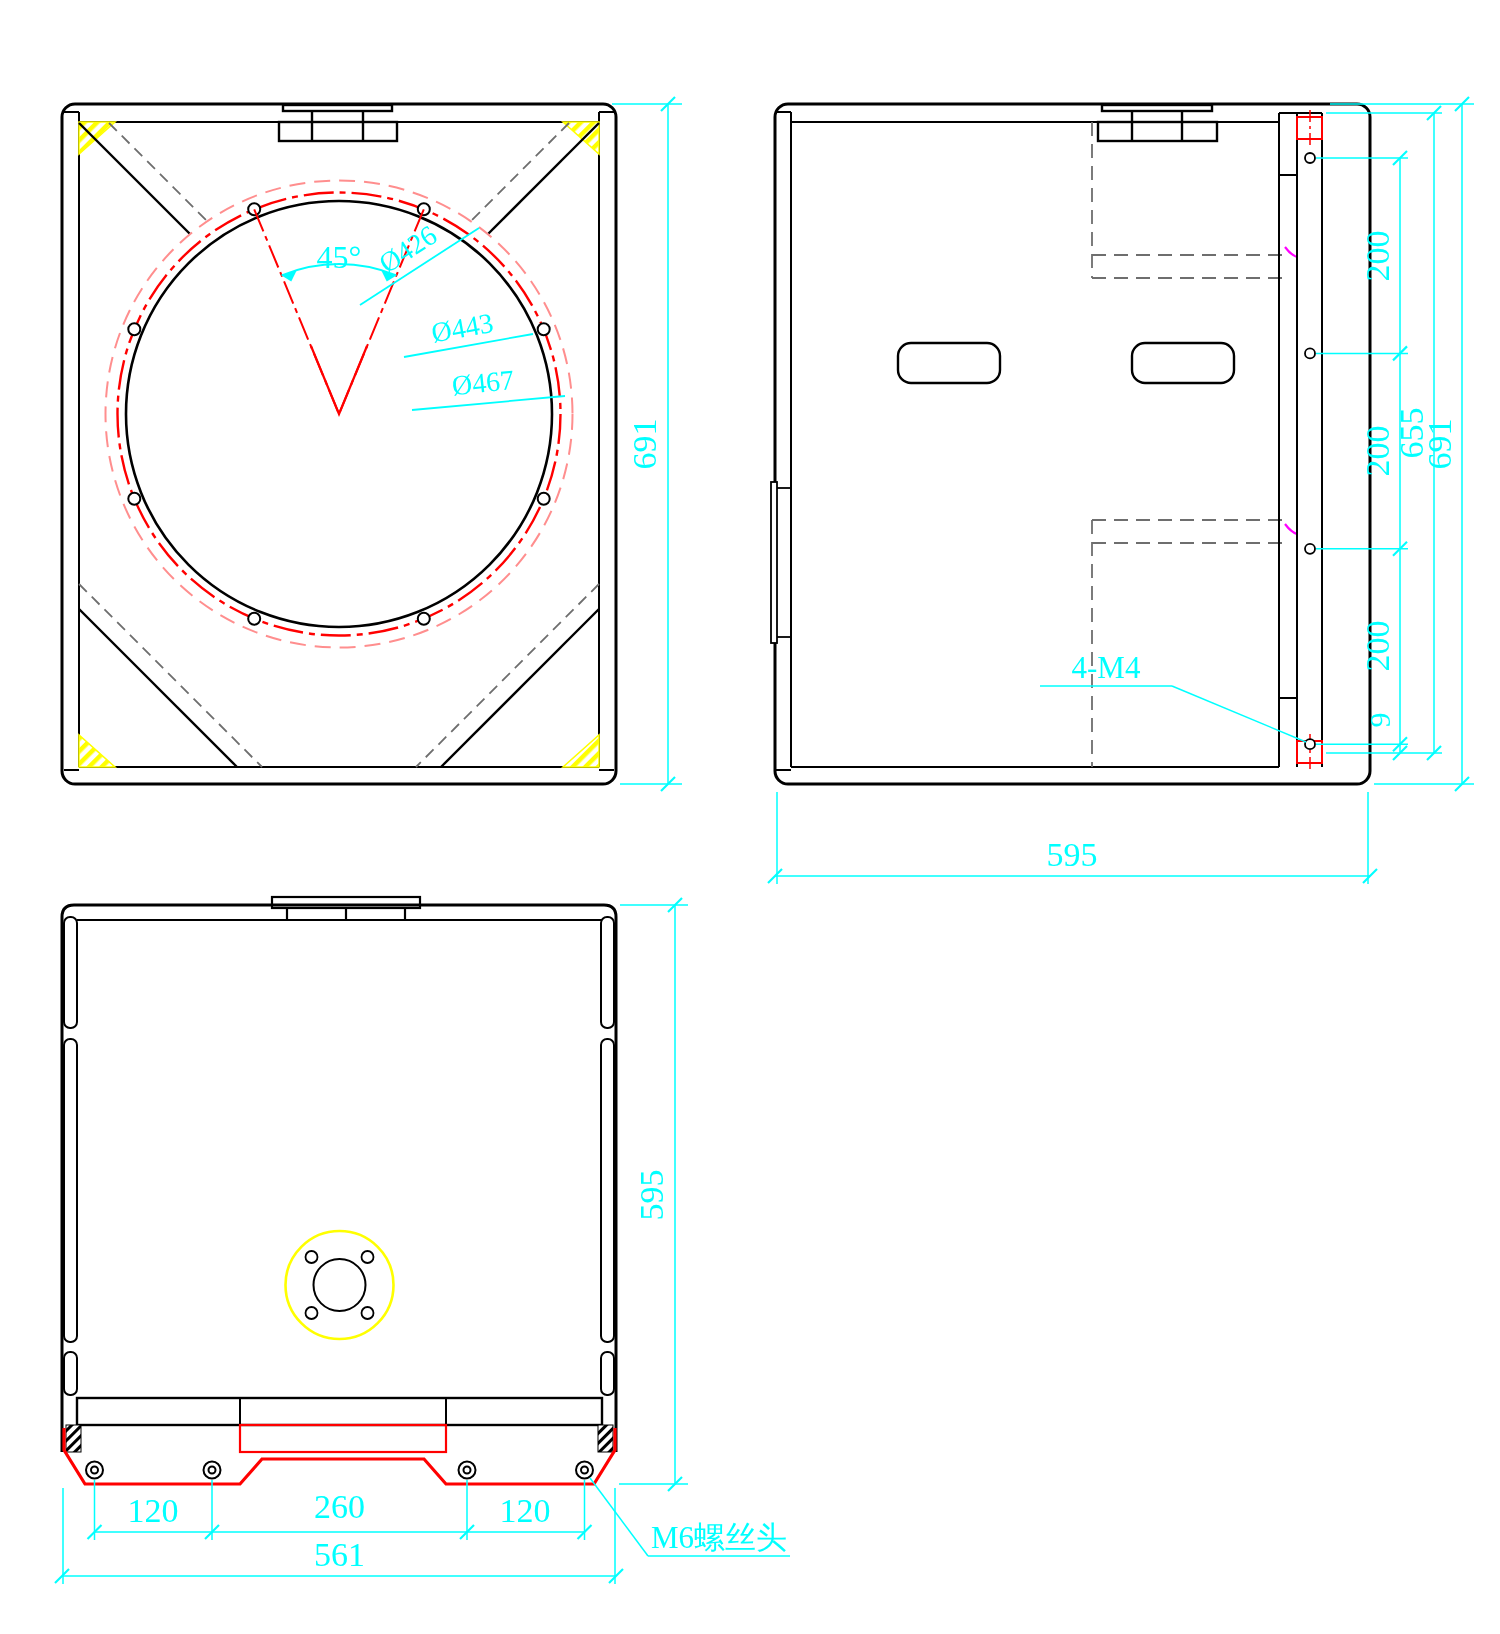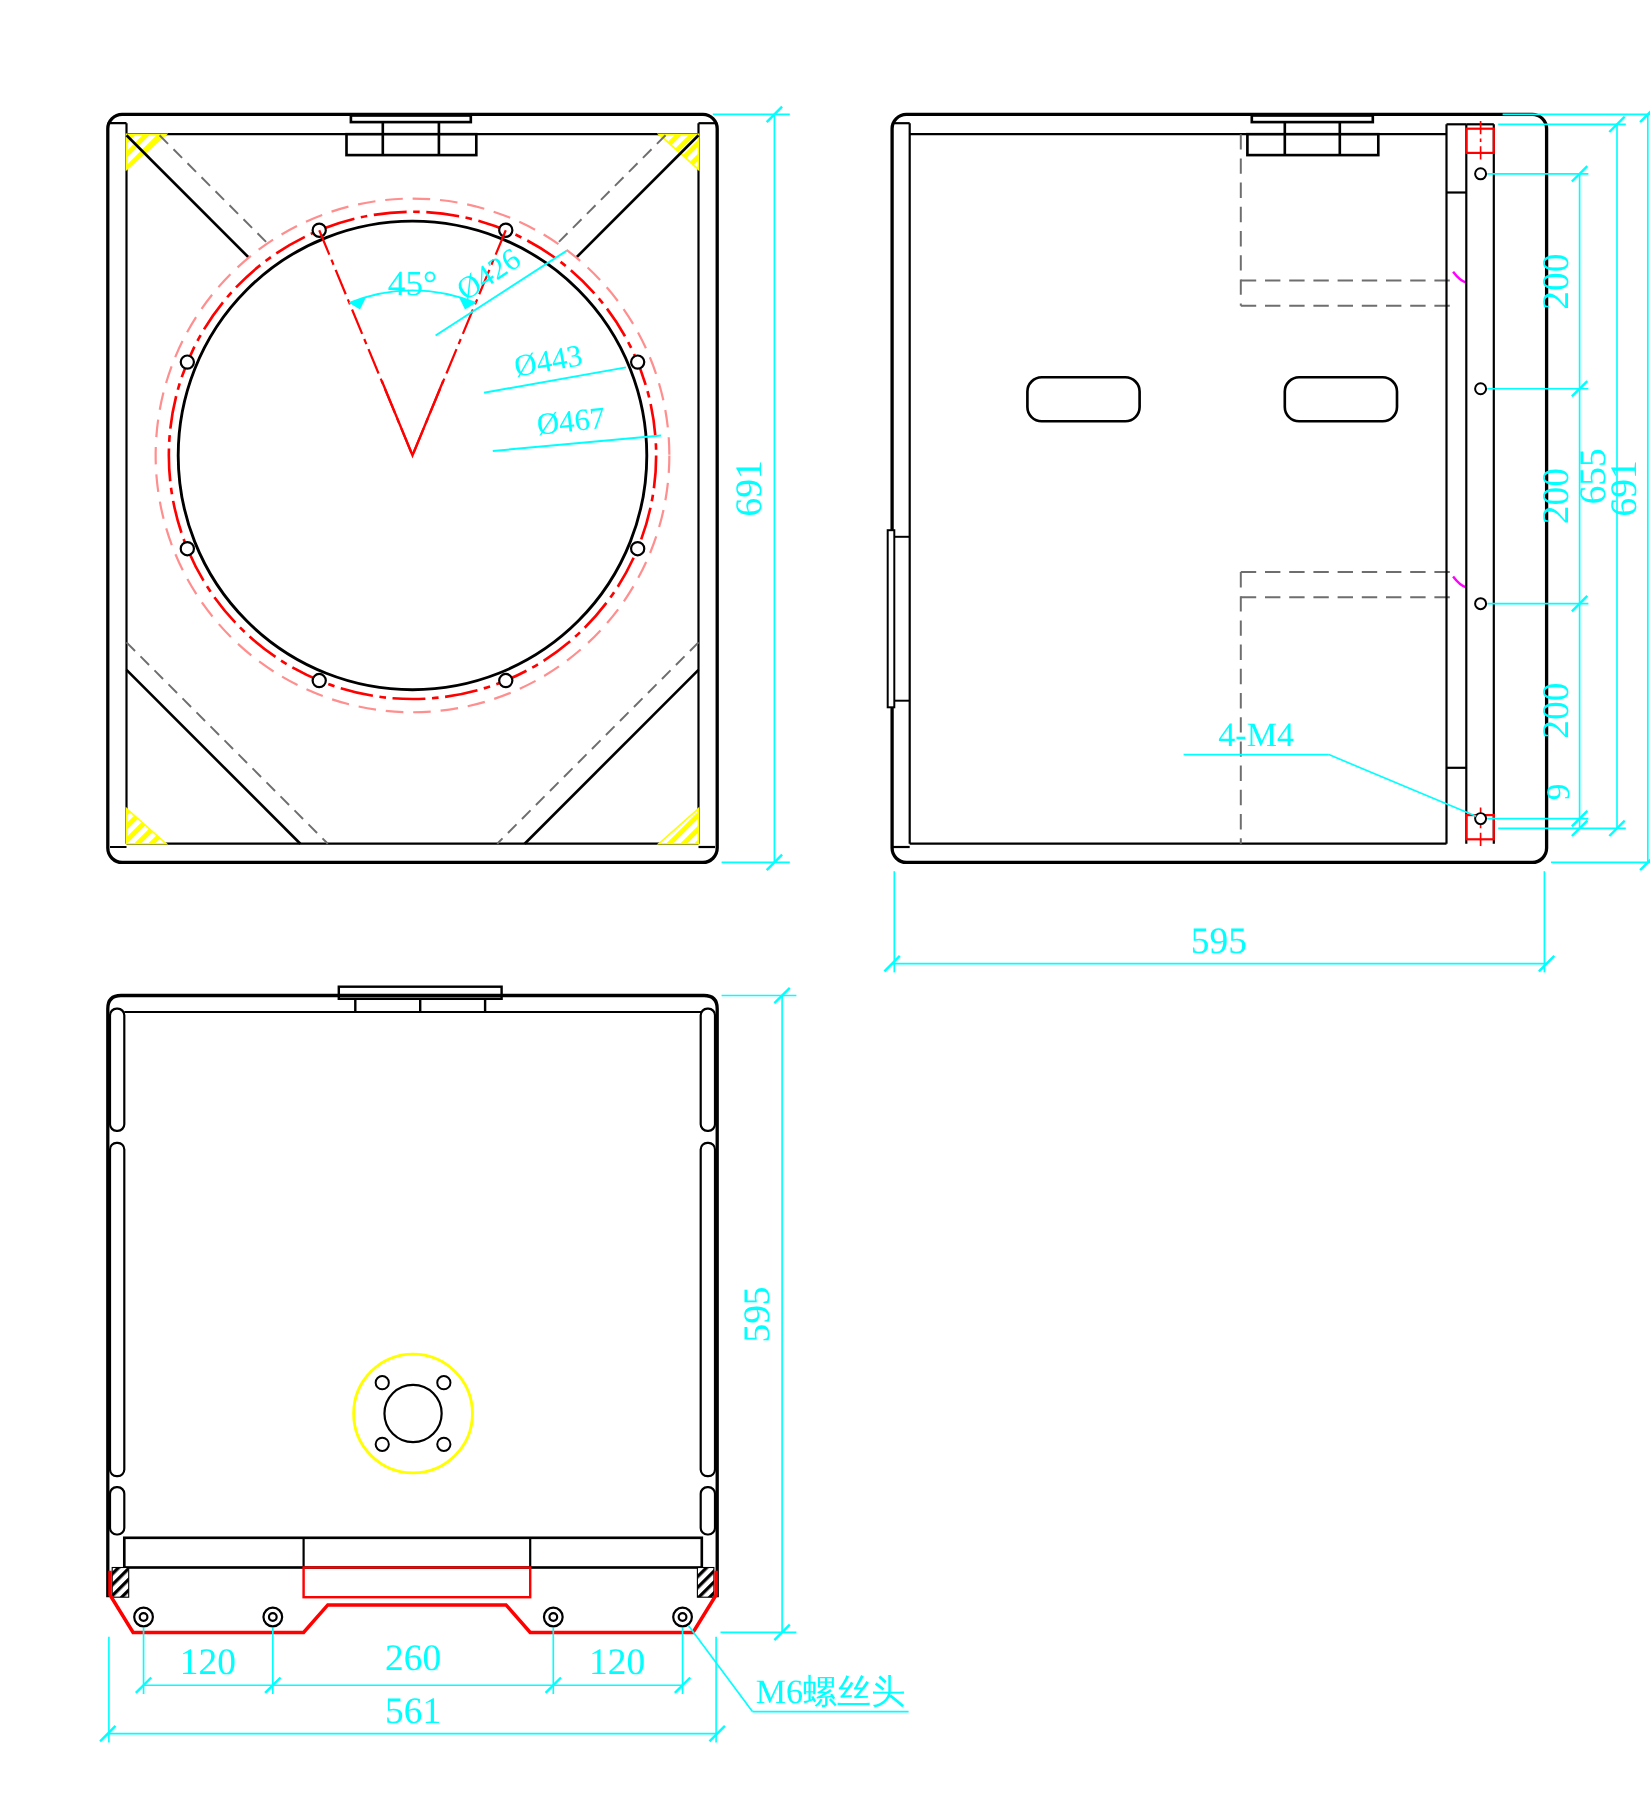--- a/index.html
+++ b/index.html
@@ -1,16 +1,16 @@
 <!DOCTYPE html>
 <html><head>
 <meta charset="utf-8">
 <style>
   html,body{margin:0;padding:0;background:#ffffff;}
-  .stage{width:1380px;height:1634px;position:relative;background:#fff;padding-left:36px;}
+  .stage{width:1380px;height:1634px;position:relative;background:#fff;}
   svg{display:block;}
   text{font-family:"Liberation Serif","DejaVu Serif",serif;fill:#00ffff;}
   .dim{font-size:34px;}
   .dim-sm{font-size:30px;}
   .dia{font-size:28px;}
   .ang{font-size:32px;}
   .lbl{font-size:31px;}
 </style>
 </head>
 <body>

